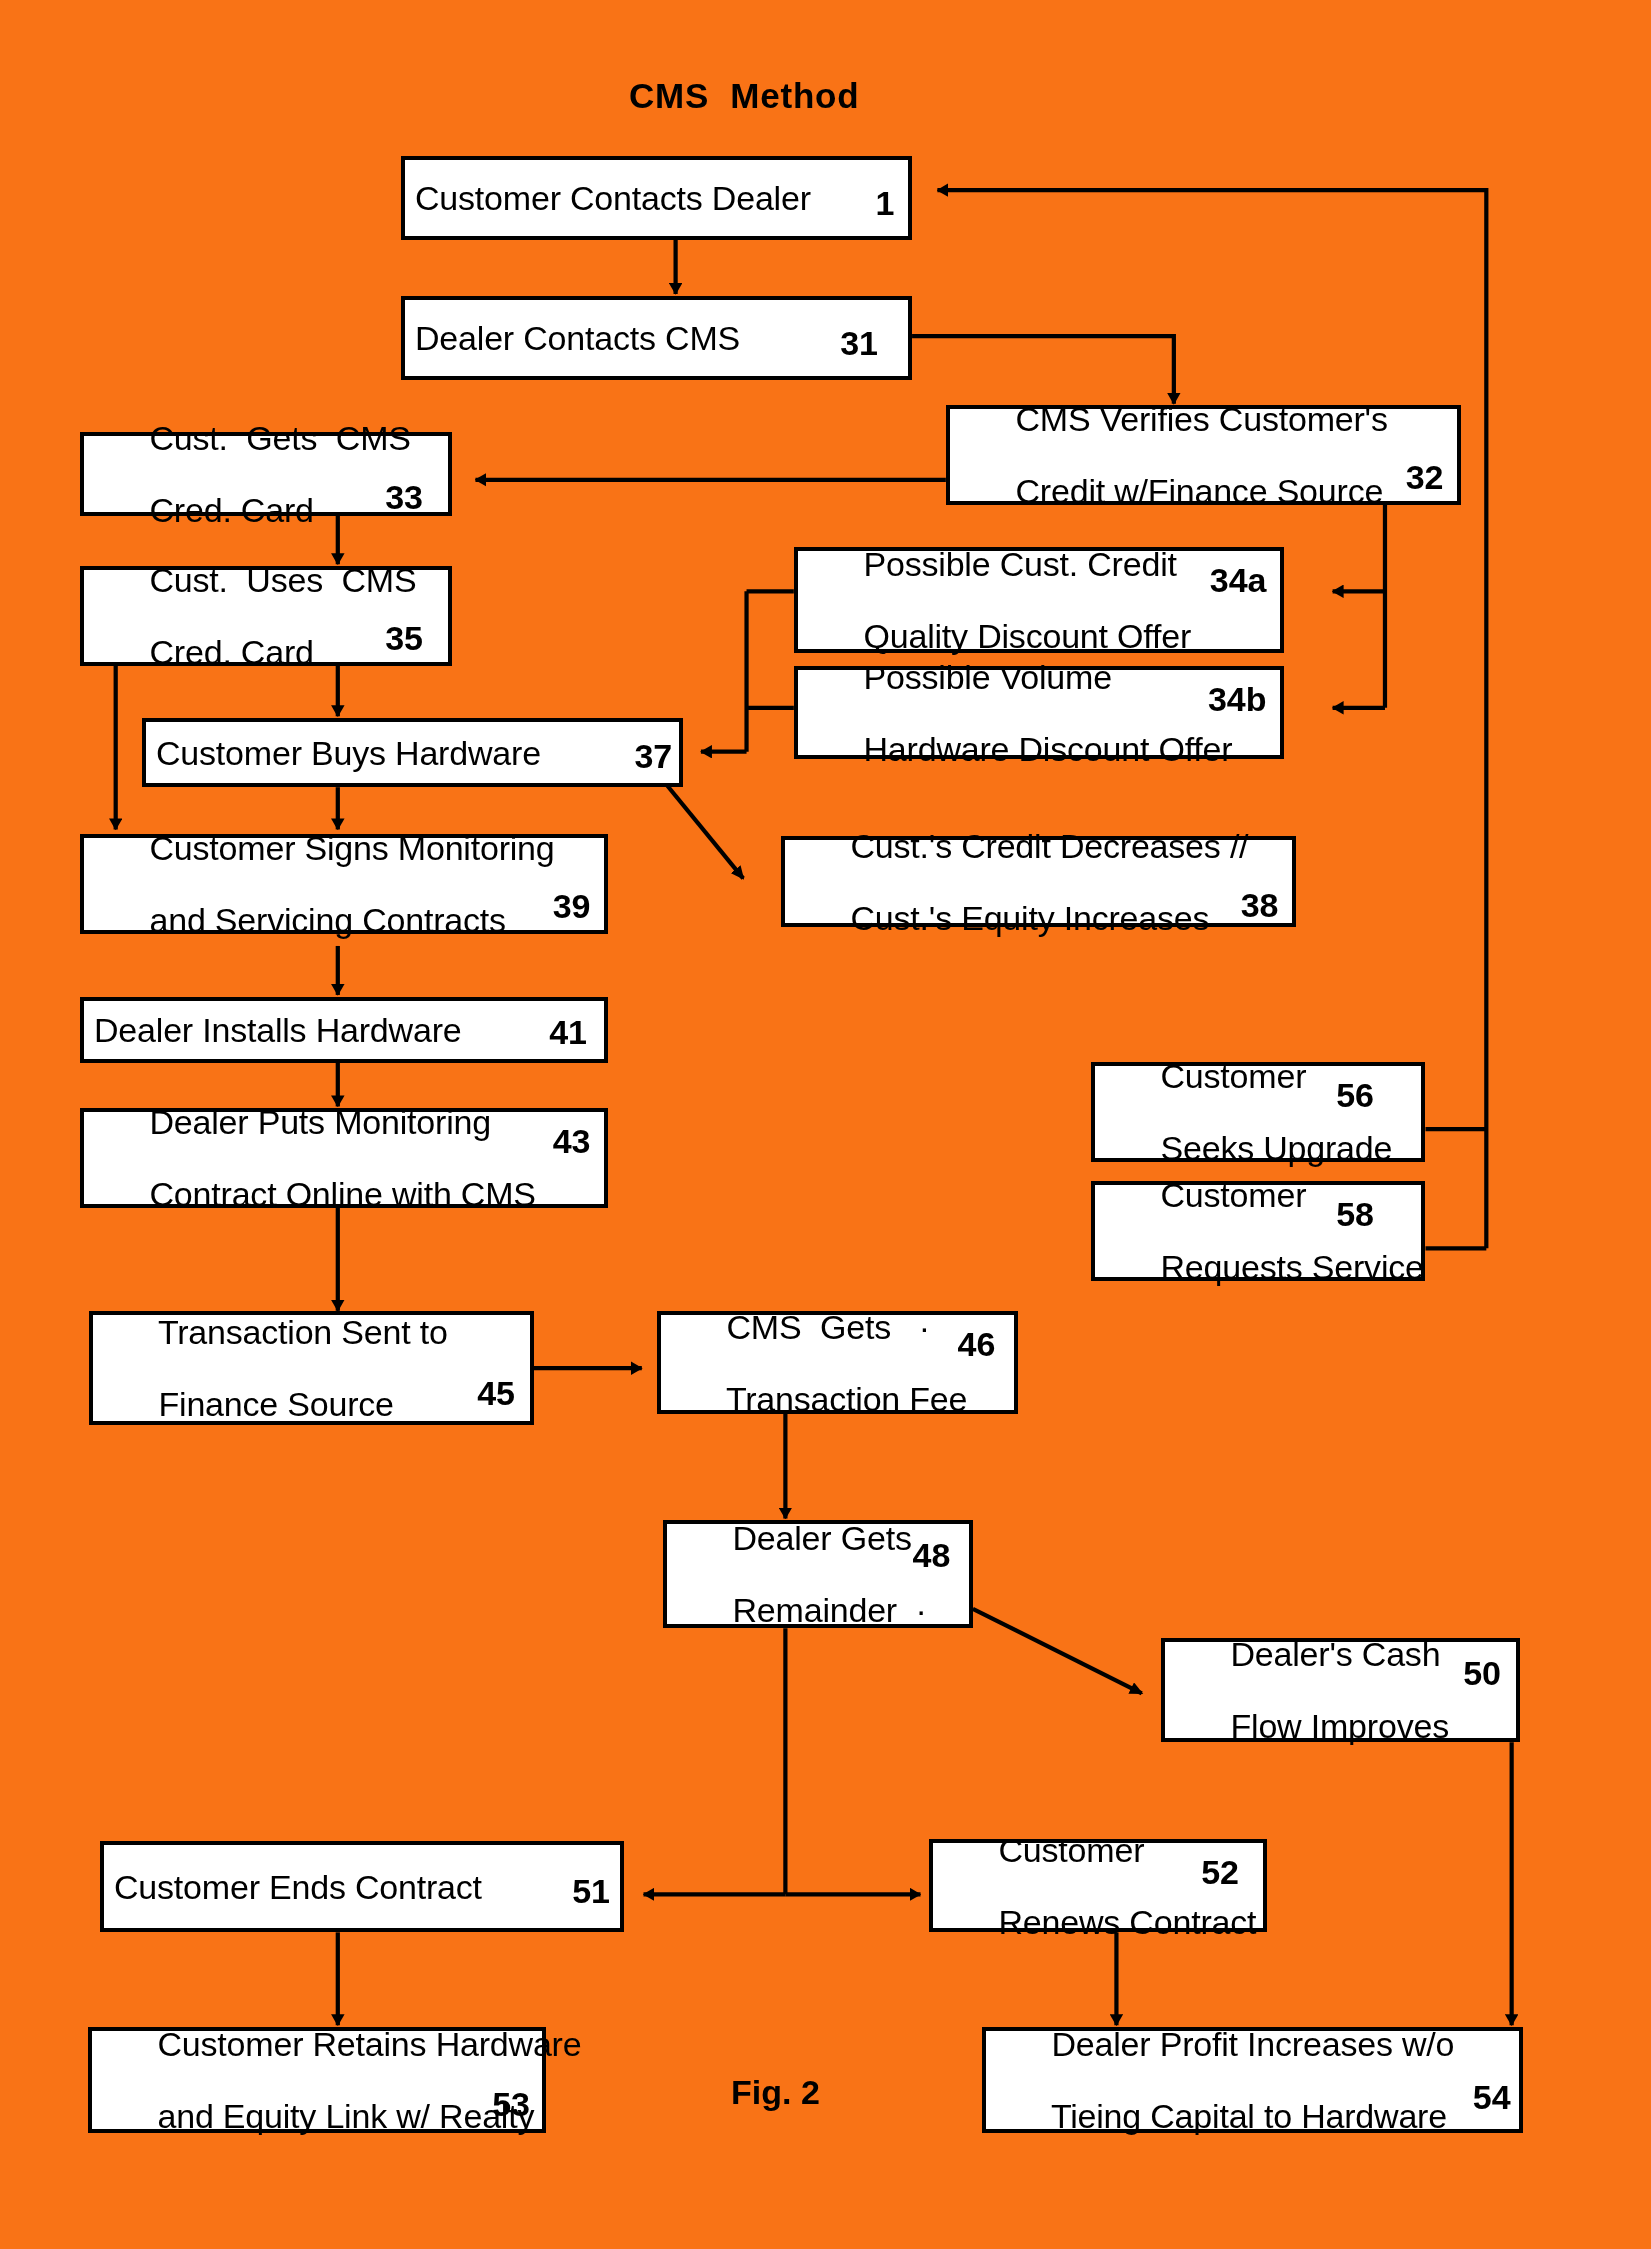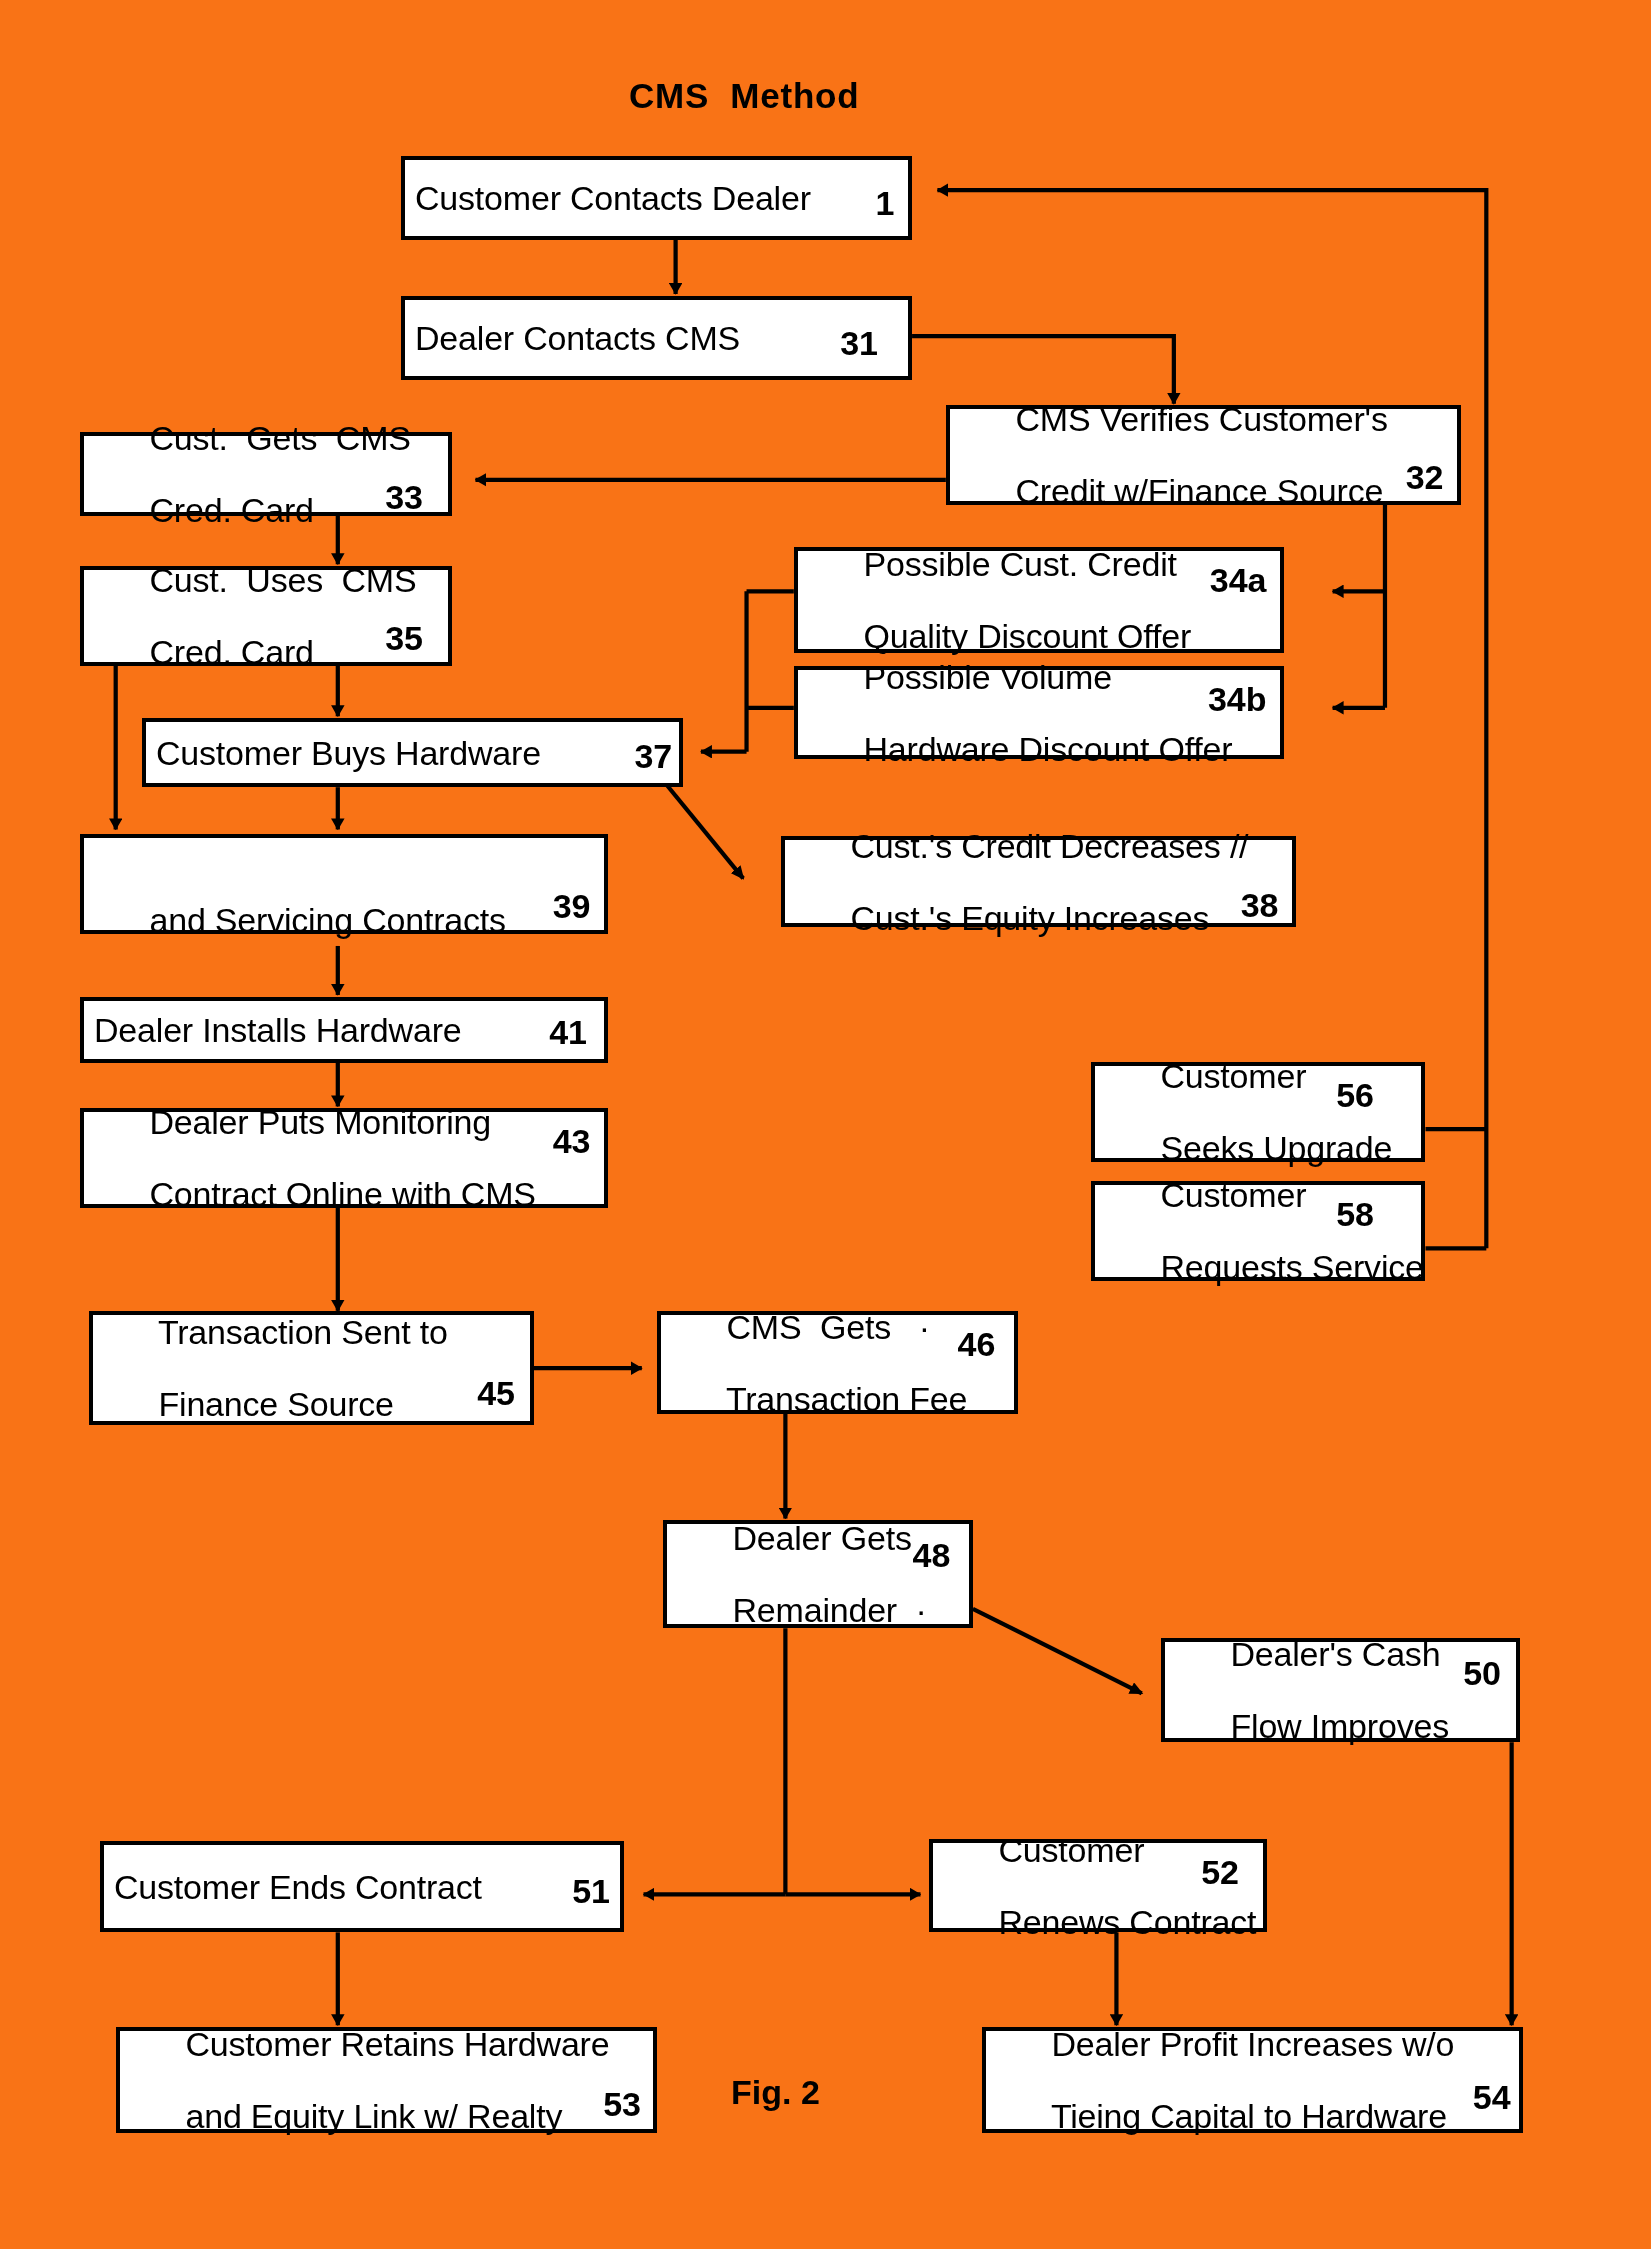--- a/index.html
+++ b/index.html
@@ -207,21 +207,21 @@
   <div class="node" style="left:781px; top:836px; width:515px; height:91px;">
     <div class="txt l1">
       <span>Cust.'s Credit Decreases //</span><br>
       <span>Cust.'s Equity Increases</span>
     </div>
     <div class="ref" style="right:13.5px; top:46px;">38</div>
   </div>
 
   <div class="node" style="left:80px; top:834px; width:528px; height:100px;">
     <div class="txt l1">
-      <br>
+      <span>Customer Signs Monitoring</span><br>
       <span>and Servicing Contracts</span>
     </div>
     <div class="ref" style="right:13.5px; top:49px;">39</div>
   </div>
 
   <div class="node" style="left:80px; top:997px; width:528px; height:66px;">
     <div class="txt">Dealer Installs Hardware</div>
     <div class="ref" style="right:17px; top:12px;">41</div>
   </div>
 
@@ -271,21 +271,21 @@
   </div>
 
   <div class="node" style="left:929px; top:1839px; width:338px; height:93px;">
     <div class="txt l1">
       <span>Customer</span><br>
       <span>Renews Contract</span>
     </div>
     <div class="ref" style="right:24px; top:10px;">52</div>
   </div>
 
-  <div class="node" style="left:116px; top:2027px; width:541px; height:106px;padding-left:32px;">
+  <div class="node" style="left:88px; top:2027px; width:458px; height:106px;padding-left:32px;">
     <div class="txt l1">
       <span>Customer Retains Hardware</span><br>
       <span>and Equity Link w/ Realty</span>
     </div>
     <div class="ref" style="right:12px; top:54px;">53</div>
   </div>
 
   <div class="node" style="left:982px; top:2027px; width:541px; height:106px;">
     <div class="txt l1">
       <span>Dealer Profit Increases w/o</span><br>

